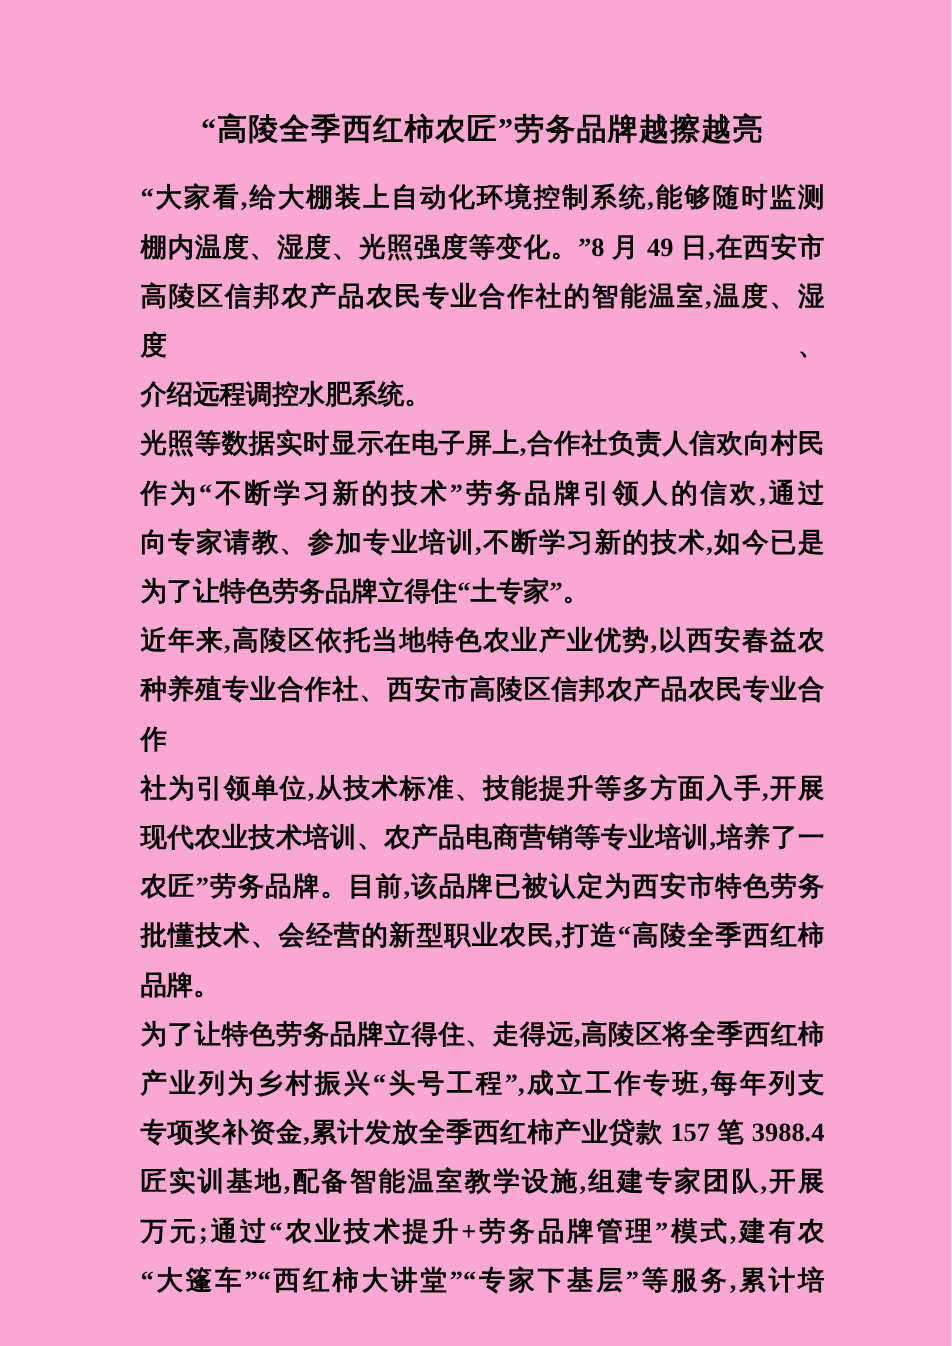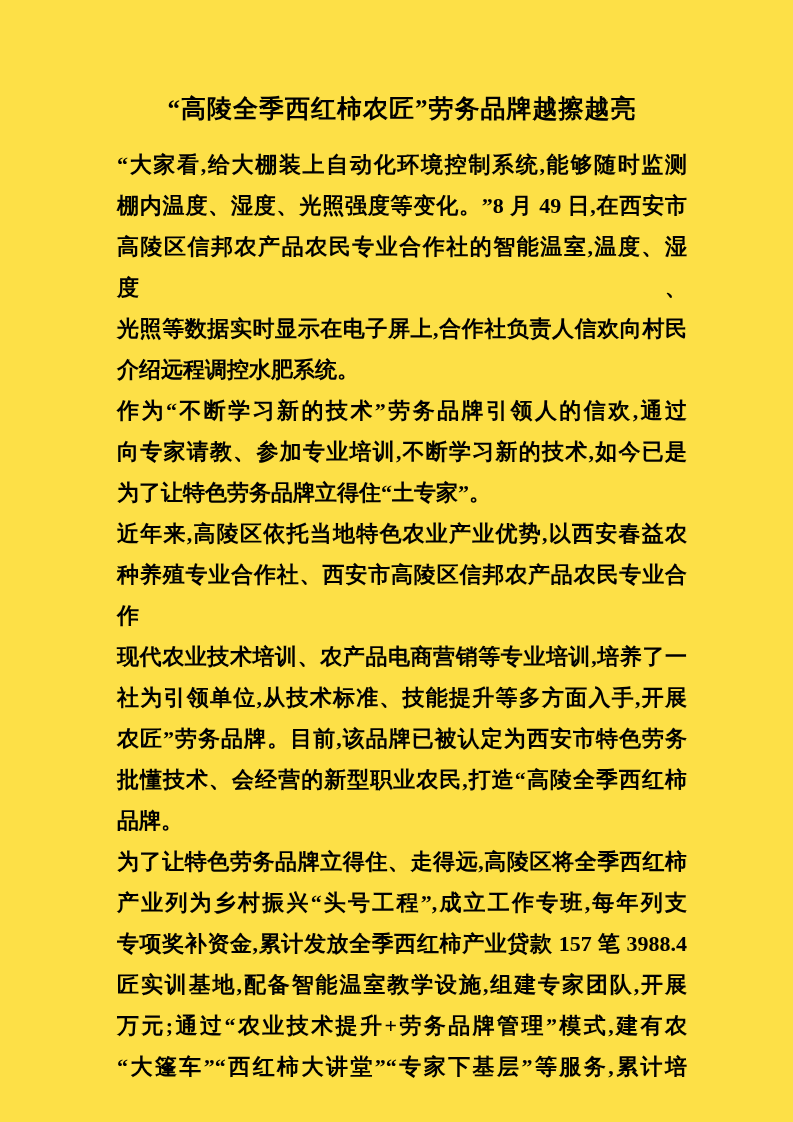--- a/index.html
+++ b/index.html
@@ -5,21 +5,21 @@
   html, body {
     margin: 0;
     padding: 0;
     background: #ffffff;
   }
   .page {
     width: 793px;
     height: 1122px;
     box-sizing: border-box;
     padding: 90px 106px 0 117px;
-    background: #fde047;
+    background: #f9a8d4;
     color: #000000;
     font-family: "Liberation Serif", "DejaVu Serif", serif;
     overflow: hidden;
   }
   .doc-title {
     margin: 0;
     font-size: 25px;
     line-height: 38px;
     font-weight: bold;
     text-align: center;
@@ -51,35 +51,35 @@
 <div class="page">
 
   <h1 class="doc-title">“高陵全季西红柿农匠”劳务品牌越擦越亮</h1>
 
   <div class="doc-body">
 
     <div class="para">
       <div class="line full">“大家看,给大棚装上自动化环境控制系统,能够随时监测</div>
       <div class="line full">棚内温度、湿度、光照强度等变化。”8 月 49 日,在西安市</div>
       <div class="line full">高陵区信邦农产品农民专业合作社的智能温室,温度、湿度、</div>
+      <div class="line">介绍远程调控水肥系统。</div>
       <div class="line full">光照等数据实时显示在电子屏上,合作社负责人信欢向村民</div>
-      <div class="line">介绍远程调控水肥系统。</div>
     </div>
 
     <div class="para">
       <div class="line full">作为“不断学习新的技术”劳务品牌引领人的信欢,通过</div>
       <div class="line full">向专家请教、参加专业培训,不断学习新的技术,如今已是</div>
       <div class="line">为了让特色劳务品牌立得住“土专家”。</div>
     </div>
 
     <div class="para">
       <div class="line full">近年来,高陵区依托当地特色农业产业优势,以西安春益农</div>
       <div class="line full">种养殖专业合作社、西安市高陵区信邦农产品农民专业合作</div>
+      <div class="line full">社为引领单位,从技术标准、技能提升等多方面入手,开展</div>
       <div class="line full">现代农业技术培训、农产品电商营销等专业培训,培养了一</div>
-      <div class="line full">社为引领单位,从技术标准、技能提升等多方面入手,开展</div>
       <div class="line full">农匠”劳务品牌。目前,该品牌已被认定为西安市特色劳务</div>
       <div class="line full">批懂技术、会经营的新型职业农民,打造“高陵全季西红柿</div>
       <div class="line">品牌。</div>
     </div>
 
     <div class="para">
       <div class="line full">为了让特色劳务品牌立得住、走得远,高陵区将全季西红柿</div>
       <div class="line full">产业列为乡村振兴“头号工程”,成立工作专班,每年列支</div>
       <div class="line full">专项奖补资金,累计发放全季西红柿产业贷款 157 笔 3988.4</div>
       <div class="line full">匠实训基地,配备智能温室教学设施,组建专家团队,开展</div>

